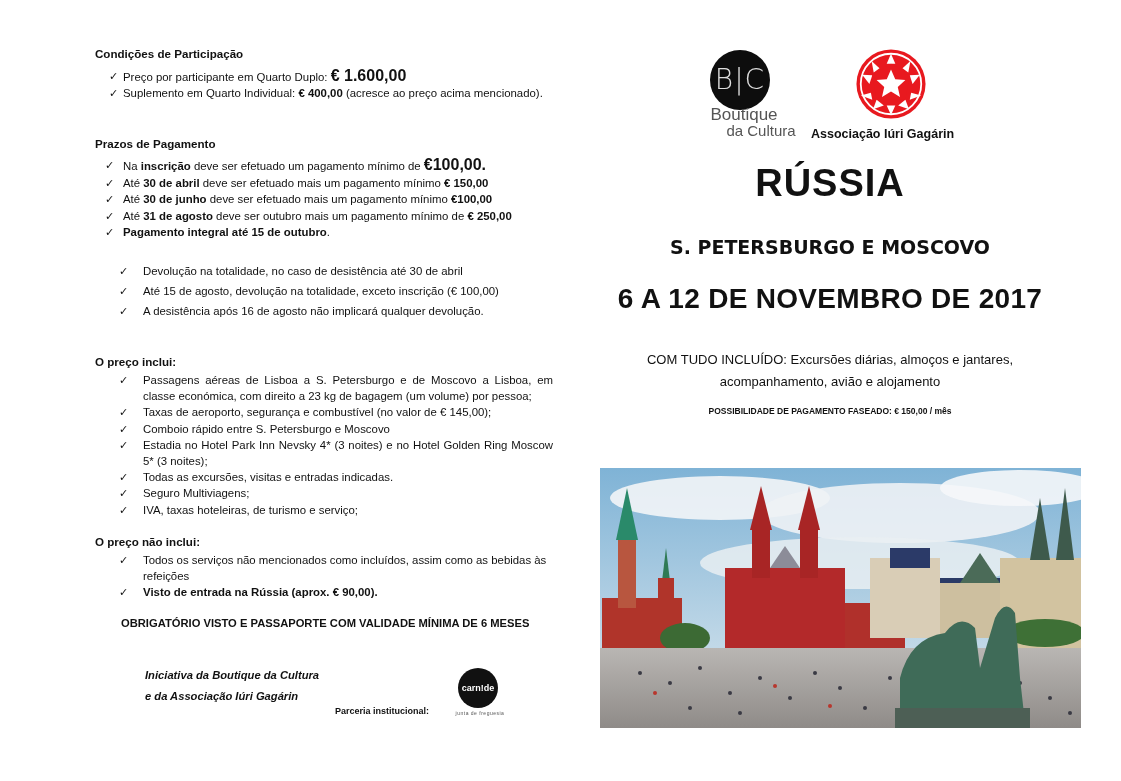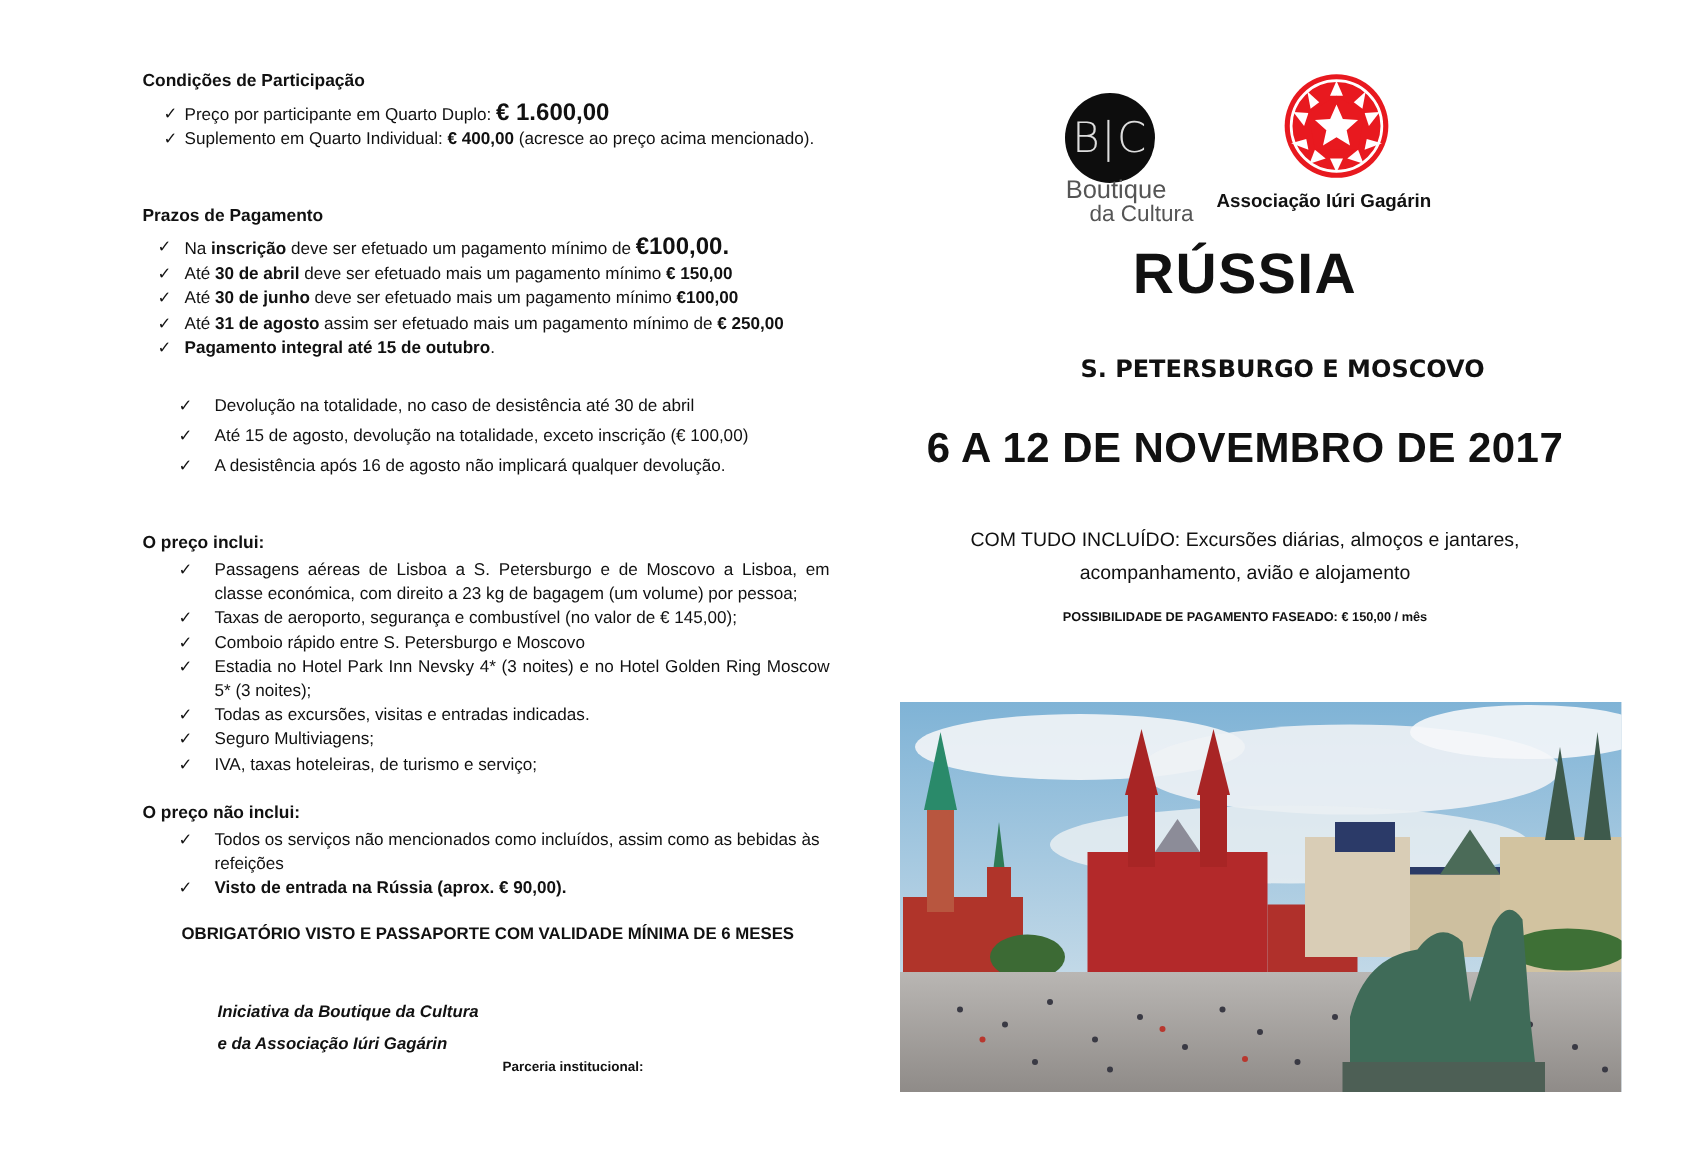--- a/index.html
+++ b/index.html
@@ -46,31 +46,31 @@
     .mandatory { position: absolute; top: 569px; left: 26px; font-weight: bold; font-size: 11.2px; }
 
     .initiative { position: absolute; top: 619px; left: 50px; font-weight: bold; font-size: 11.2px; line-height: 21px; font-style: italic; }
     .partner-label { position: absolute; top: 657px; left: 240px; font-size: 9px; font-weight: bold; }
 
     .carnide { position: absolute; left: 446px; top: 664px; width: 68px; height: 54px; }
     .carnide .disc { position: absolute; left: 12px; top: 4px; width: 40px; height: 40px; border-radius: 50%; background: #111; color: #fff; font-size: 9px; text-align: center; line-height: 40px; font-weight: bold; }
     .carnide .sub { position: absolute; left: 2px; top: 46px; width: 64px; font-size: 5px; color: #555; text-align: center; letter-spacing: 0.5px; }
 
     
-    .logo-bc { position: absolute; left: 700px; top: 59px; width: 84px; height: 96px; }
+    .logo-bc { position: absolute; left: 700px; top: 47px; width: 84px; height: 96px; }
     .logo-bc .disc { position: absolute; left: 10px; top: 3px; width: 60px; height: 60px; border-radius: 50%; background: #0d0d0d; }
     .logo-bc .bc { position: absolute; left: 10px; top: 15px; width: 60px; text-align: center; color: #ddd; font-size: 28px; font-family: "DejaVu Sans", sans-serif; font-weight: 300; letter-spacing: 1px; line-height: 36px; }
     .logo-bc .w1 { position: absolute; left: 4px; top: 58px; width: 80px; text-align: center; font-size: 17px; color: #555; }
     .logo-bc .w2 { position: absolute; left: 4px; top: 75px; width: 80px; text-align: center; font-size: 15px; color: #555; margin-left: 17px; }
 
     .logo-star { position: absolute; left: 855px; top: 48px; width: 72px; height: 72px; }
     .assoc-name { position: absolute; left: 811px; top: 127px; font-size: 12.5px; font-weight: bold; }
 
     .title { position: absolute; left: 600px; top: 162px; width: 460px; text-align: center; font-size: 38px; font-weight: bold; letter-spacing: 1px; }
-    .subtitle { position: absolute; left: 625px; top: 236px; width: 460px; text-align: center; font-size: 16px; font-weight: bold; font-family: "DejaVu Sans", sans-serif; }
+    .subtitle { position: absolute; left: 600px; top: 236px; width: 460px; text-align: center; font-size: 19px; font-weight: bold; font-family: "DejaVu Sans", sans-serif; }
     .dates { position: absolute; left: 590px; top: 283px; width: 480px; text-align: center; font-size: 28px; font-weight: bold; letter-spacing: 0.3px; }
     .occasion { position: absolute; left: 600px; top: 322px; width: 460px; text-align: center; font-size: 10.5px; font-weight: bold; }
     .all-incl { position: absolute; left: 620px; top: 349px; width: 420px; text-align: center; font-size: 13px; line-height: 22px; }
     .phased { position: absolute; left: 600px; top: 406px; width: 460px; text-align: center; font-size: 8.5px; font-weight: bold; }
 
     .photo { position: absolute; left: 600px; top: 468px; width: 481px; height: 260px; overflow: hidden; background: #c9d9e6; }
   </style>
 </head>
 <body>
 
@@ -102,21 +102,21 @@
         <li>
           <span class="ck">✓</span>
           <span> Até </span><span class="bold">30 de abril</span><span> deve ser efetuado mais um pagamento mínimo </span><span class="bold">€ 150,00</span>
         </li>
         <li>
           <span class="ck">✓</span>
           <span>Até </span><span class="bold">30 de junho</span><span> deve ser efetuado mais um pagamento mínimo </span><span class="bold">€100,00</span>
         </li>
         <li>
           <span class="ck">✓</span>
-          <span>Até </span><span class="bold">31 de agosto</span><span> assim ser efetuado mais um pagamento mínimo de </span><span class="bold">€ 250,00</span>
+          <span>Até </span><span class="bold">31 de agosto</span><span> deve ser outubro mais um pagamento mínimo de </span><span class="bold">€ 250,00</span>
         </li>
         <li>
           <span class="ck">✓</span>
           <span class="bold">Pagamento integral até 15 de outubro</span><span>.</span>
         </li>
       </ul>
     </section>
 
     <section id="sec-desist">
       <ul class="list">
@@ -149,20 +149,24 @@
 
     <div class="mandatory">OBRIGATÓRIO VISTO E PASSAPORTE COM VALIDADE MÍNIMA DE 6 MESES</div>
 
     <div class="initiative">
       <div>Iniciativa da Boutique da Cultura</div>
       <div>e da Associação Iúri Gagárin</div>
     </div>
     <div class="partner-label">Parceria institucional:</div>
   </div>
 
+  <div class="carnide">
+    <div class="disc">carn!de</div>
+    <div class="sub">junta de freguesia</div>
+  </div>
 
   <div class="logo-bc">
     <div class="disc"></div>
     <div class="bc">B|C</div>
     <div class="w1">Boutique</div>
     <div class="w2">da Cultura</div>
   </div>
 
   <svg class="logo-star" viewBox="0 0 100 100">
     <circle cx="50" cy="50" r="48" fill="#e8191f"></circle>

